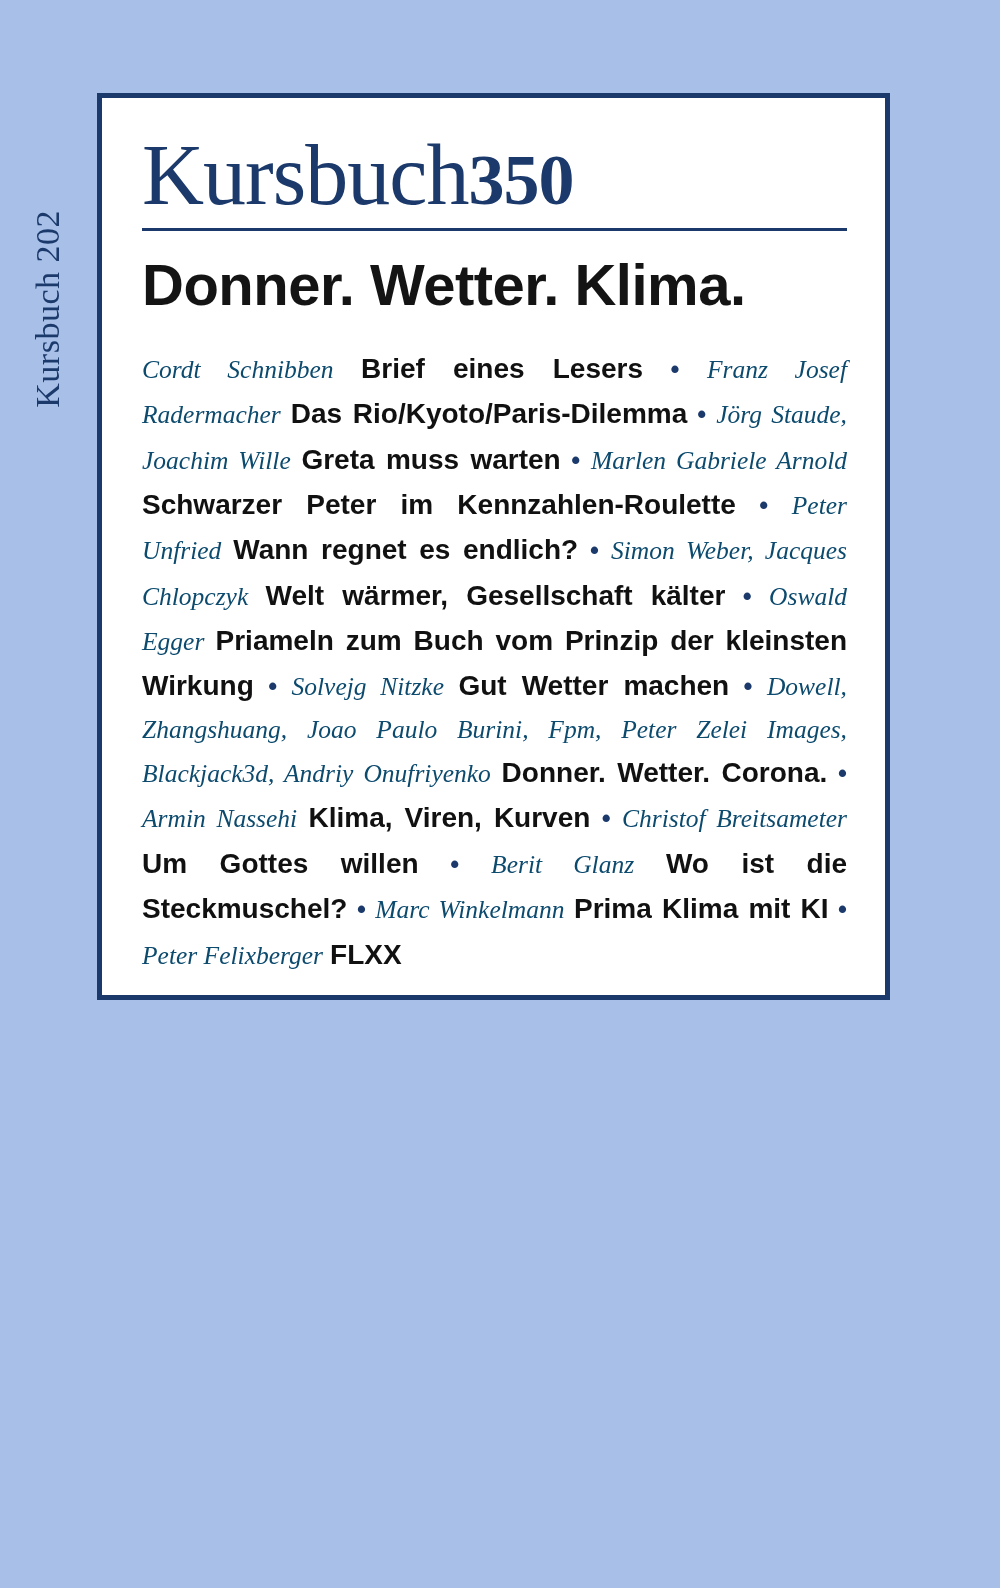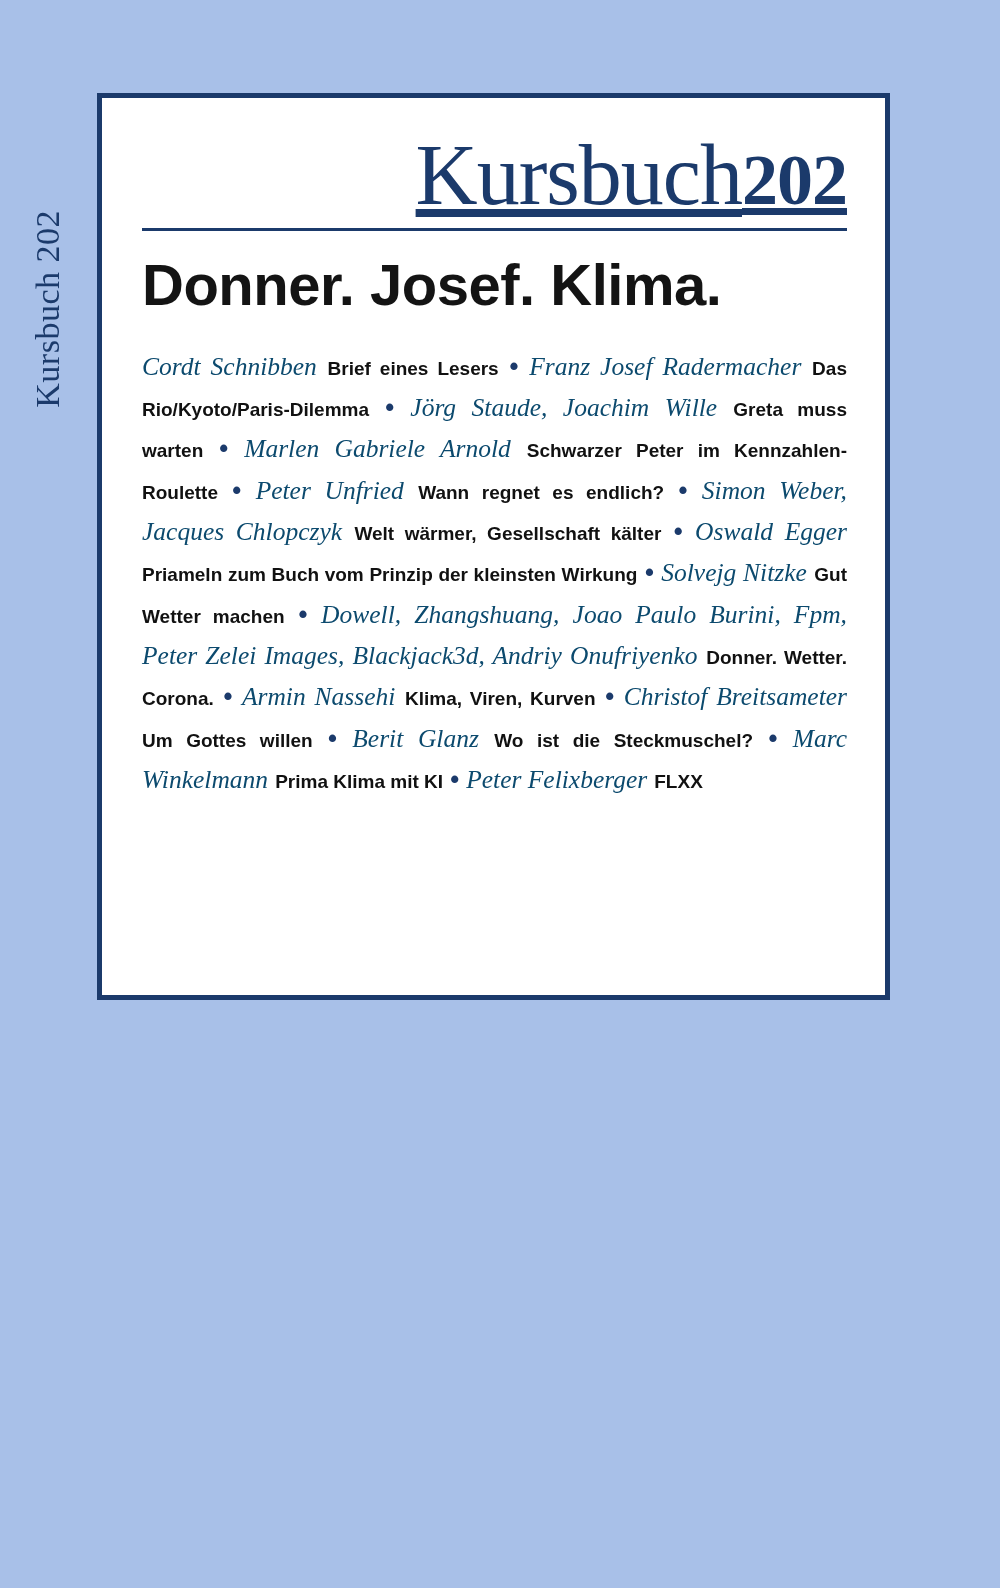--- a/index.html
+++ b/index.html
@@ -51,24 +51,23 @@
   .inner {
     position: absolute;
     left: 40px;
     top: 34px;
     right: 38px;
   }
 
   .masthead {
     display: flex;
     align-items: baseline;
-    justify-content: flex-end;
+    justify-content: flex-start;
     font-family: "Liberation Serif", serif;
     color: #1b3a6b;
-    text-decoration: underline;
   }
   .masthead .title {
     font-size: 86px;
     line-height: 1;
     letter-spacing: -1px;
   }
   .masthead .issue {
     font-size: 72px;
     line-height: 1;
     font-weight: 700;
@@ -102,43 +101,43 @@
   }
   .contributors .author {
     font-family: "Liberation Serif", serif;
     font-style: italic;
     color: #0c4a6e;
   }
   .contributors .work {
     font-family: "Liberation Sans", sans-serif;
     font-weight: bold;
     color: #111111;
-    font-size: 19px;
+    font-size: 28px;
   }
   .contributors .sep {
     font-family: "Liberation Sans", sans-serif;
     font-weight: bold;
     color: #1b3a6b;
   }
 </style>
 </head>
 <body>
 
 <div class="spine">
   <div class="spine-text">Kursbuch 202</div>
 </div>
 
 <div class="cover-panel">
   <div class="inner">
 
     <div class="masthead">
       <div class="title">Kursbuch</div>
-      <div class="issue">202</div>
+      <div class="issue">350</div>
     </div>
 
     <div class="rule"></div>
 
-    <div class="cover-title">Donner. Josef. Klima.</div>
+    <div class="cover-title">Donner. Wetter. Klima.</div>
 
     <div class="contributors"><span class="author">Cordt Schnibben</span> <span class="work">Brief eines Lesers</span><span class="sep"> • </span><span class="author">Franz Josef Radermacher</span> <span class="work">Das Rio/Kyoto/Paris-Dilemma</span><span class="sep"> • </span><span class="author">Jörg Staude, Joachim Wille</span> <span class="work">Greta muss warten</span><span class="sep"> • </span><span class="author">Marlen Gabriele Arnold</span> <span class="work">Schwarzer Peter im Kennzahlen-Roulette</span><span class="sep"> • </span><span class="author">Peter Unfried</span> <span class="work">Wann regnet es endlich?</span><span class="sep"> • </span><span class="author">Simon Weber, Jacques Chlopczyk</span> <span class="work">Welt wärmer, Gesellschaft kälter</span><span class="sep"> • </span><span class="author">Oswald Egger</span> <span class="work">Priameln zum Buch vom Prinzip der kleinsten Wirkung</span><span class="sep"> • </span><span class="author">Solvejg Nitzke</span> <span class="work">Gut Wetter machen</span><span class="sep"> • </span><span class="author">Dowell, Zhangshuang, Joao Paulo Burini, Fpm, Peter Zelei Images, Blackjack3d, Andriy Onufriyenko</span> <span class="work">Donner. Wetter. Corona.</span><span class="sep"> • </span><span class="author">Armin Nassehi</span> <span class="work">Klima, Viren, Kurven</span><span class="sep"> • </span><span class="author">Christof Breitsameter</span> <span class="work">Um Gottes willen</span><span class="sep"> • </span><span class="author">Berit Glanz</span> <span class="work">Wo ist die Steckmuschel?</span><span class="sep"> • </span><span class="author">Marc Winkelmann</span> <span class="work">Prima Klima mit KI</span><span class="sep"> • </span><span class="author">Peter Felixberger</span> <span class="work">FLXX</span></div>
 
   </div>
 </div>
 
 </body></html>

